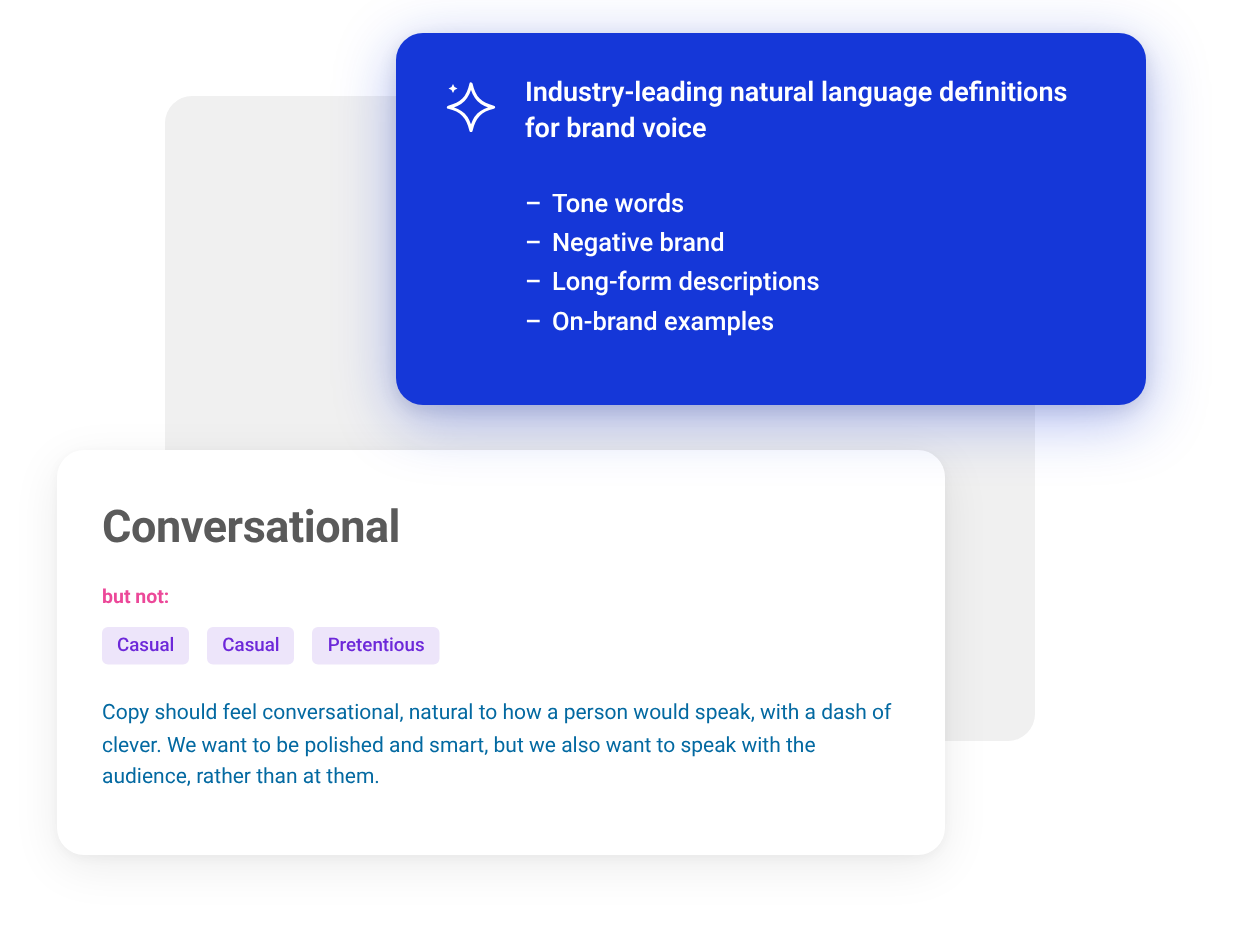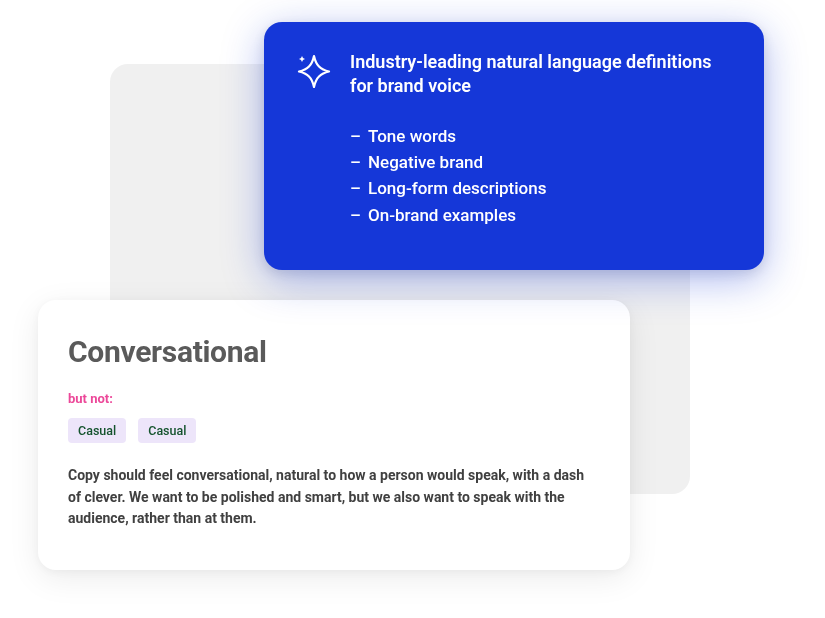--- a/index.html
+++ b/index.html
@@ -47,31 +47,31 @@
       color: #ec4899;
       margin-bottom: 12px;
     }
     .tags {
       display: flex;
       gap: 12px;
       margin-bottom: 22px;
     }
     .tag {
       background: #EDE5FA;
-      color: #14532d;
+      color: #6d28d9;
       font-size: 12.5px;
       font-weight: 500;
       padding: 5px 10px;
       border-radius: 4px;
     }
     .white-card .description {
       font-size: 14px;
       line-height: 1.55;
-      color: #404040;
-      font-weight: 700;
+      color: #0369a1;
+      font-weight: 400;
     }
     .blue-card {
       position: absolute;
       top: 22px;
       left: 264px;
       width: 500px;
       background: #1537D8;
       border-radius: 18px;
       padding: 28px 32px 28px 32px;
       box-shadow: 0 10px 40px rgba(21,55,216,0.35), 0 4px 12px rgba(0,0,0,0.1);
@@ -128,20 +128,21 @@
 <body>
 
 <div class="gray-card"></div>
 
 <div class="white-card">
   <div class="title">Conversational</div>
   <div class="but-not-label">but not:</div>
   <div class="tags">
     <span class="tag">Casual</span>
     <span class="tag">Casual</span>
+    <span class="tag">Pretentious</span>
   </div>
   <div class="description">Copy should feel conversational, natural to how a person would speak, with a dash of clever. We want to be polished and smart, but we also want to speak with the audience, rather than at them.</div>
 </div>
 
 <div class="blue-card">
   <div class="icon">
     <svg viewBox="0 0 36 36" fill="none" stroke="#ffffff" stroke-width="2.2" stroke-linecap="round" stroke-linejoin="round">
       <path d="M18 4 C18 4 19.5 11 23 14.5 C26.5 18 33 19.5 33 19.5 C33 19.5 26.5 21 23 24.5 C19.5 28 18 35 18 35 C18 35 16.5 28 13 24.5 C9.5 21 3 19.5 3 19.5 C3 19.5 9.5 18 13 14.5 C16.5 11 18 4 18 4 Z"></path>
       <path d="M6 4 L7 6 L9 7 L7 8 L6 10 L5 8 L3 7 L5 6 Z" fill="#ffffff" stroke="none"></path>
     </svg>

